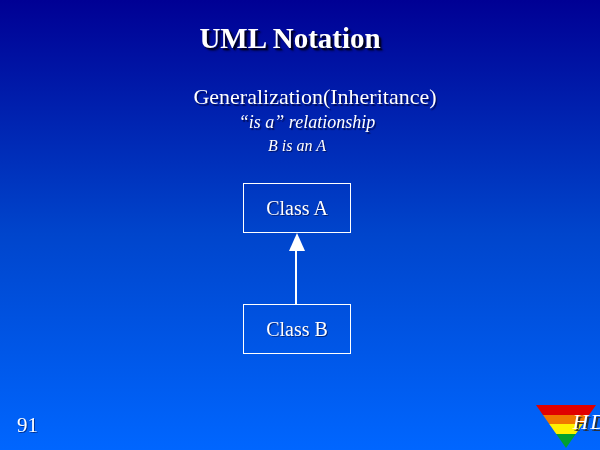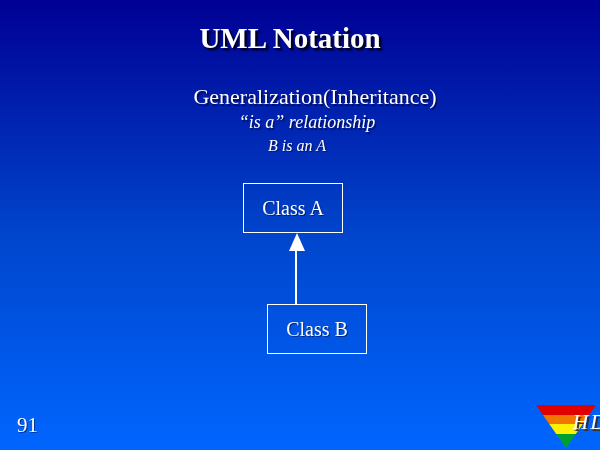--- a/index.html
+++ b/index.html
@@ -22,26 +22,26 @@
     top:111px; left:7px; font-size:18px; line-height:22px; font-style:italic;
     text-shadow:1.5px 1.5px 1px rgba(0,0,40,0.6);
   }
   .rel-line .term { font-weight:normal; }
   .example {
     top:136px; left:-3px; font-size:16px; line-height:20px; font-style:italic;
     text-shadow:1px 1px 1px rgba(0,0,40,0.6);
   }
 
   .class-box {
-    left:243px; width:100px; height:50px; box-sizing:border-box;
+    left:243px; width:108px; height:50px; box-sizing:border-box;
     border:1.5px solid #ffffff; display:flex; align-items:center; justify-content:center;
     font-size:20px; text-shadow:1px 1px 0 rgba(0,0,40,0.55);
   }
   .box-a { top:183px; }
-  .box-b { top:304px;margin-left:24px; }
+  .box-b { top:304px; }
 
   .arrow-line { left:295px; top:250px; width:2px; height:55px; background:#ffffff; }
   .arrow-head {
     left:289px; top:233px; width:0; height:0;
     border-left:8px solid transparent; border-right:8px solid transparent;
     border-bottom:18px solid #ffffff;
   }
 
   .page-number {
     left:17px; top:413px; font-size:21px; line-height:24px;

